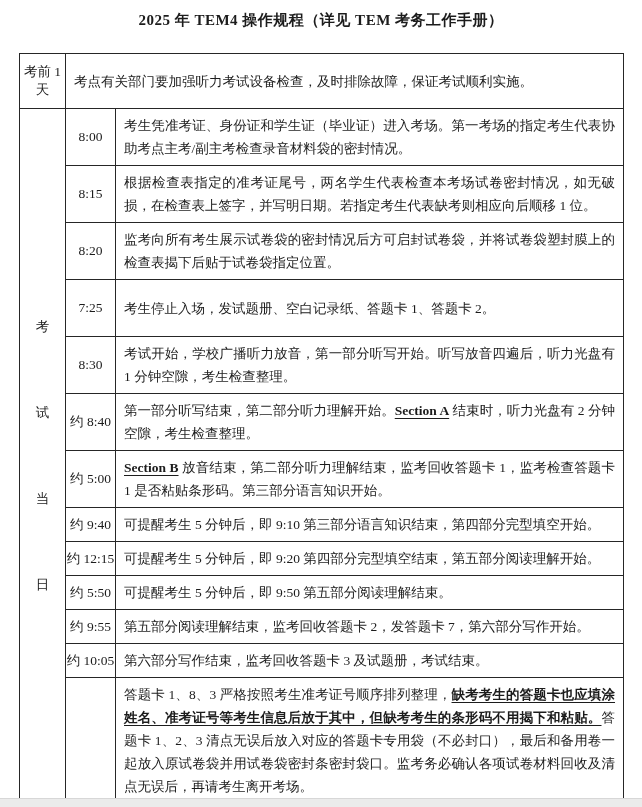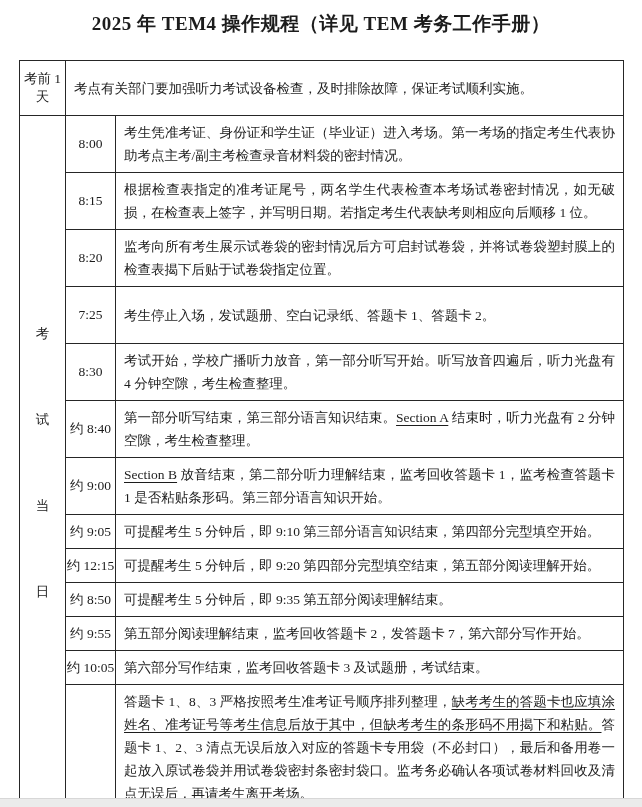--- a/index.html
+++ b/index.html
@@ -12,21 +12,21 @@
     height: 807px;
     position: relative;
     overflow: hidden;
     font-family: "Liberation Serif", "DejaVu Serif", serif;
     color: #1c1c1c;
   }
   .page-title {
     margin: 0;
     padding-top: 11px;
     text-align: center;
-    font-size: 19px;
+    font-size: 15px;
     font-weight: bold;
     letter-spacing: 0.5px;
   }
   table.doc-table {
     border-collapse: collapse;
     table-layout: fixed;
     width: 604px;
     margin: 23px 0 0 19px;
   }
   .doc-table td {
@@ -46,20 +46,21 @@
     font-family: Liberation Serif, serif;
   }
   .content-cell {
     padding: 5px 8px;
     line-height: 23px;
     text-align: justify;
   }
   .content-cell u {
     text-decoration: underline;
     text-underline-offset: 3px;
+    font-weight: bold;
   }
   
   .doc-table tr:nth-child(1) td { height: 44px; }
   .doc-table tr:nth-child(5) td { height: 46px; }
   .vert-label {
     text-align: center;
     font-size: 14px;
   }
   .vert-label .vchar {
     display: block;
@@ -114,46 +115,46 @@
       <td class="content-cell"><span>监考向所有考生展示试卷袋的密封情况后方可启封试卷袋，并将试卷袋塑封膜上的检查表揭下后贴于试卷袋指定位置。</span></td>
     </tr>
 
     <tr>
       <td class="time-cell">7:25</td>
       <td class="content-cell"><span>考生停止入场，发试题册、空白记录纸、答题卡 1、答题卡 2。</span></td>
     </tr>
 
     <tr>
       <td class="time-cell">8:30</td>
-      <td class="content-cell"><span>考试开始，学校广播听力放音，第一部分听写开始。听写放音四遍后，听力光盘有 4 分钟空隙，考生检查整理。</span></td>
+      <td class="content-cell"><span>考试开始，学校广播听力放音，第一部分听写开始。听写放音四遍后，听力光盘有 1 分钟空隙，考生检查整理。</span></td>
     </tr>
 
     <tr>
       <td class="time-cell">约 8:40</td>
-      <td class="content-cell"><span>第一部分听写结束，第三部分语言知识结束。</span><u>Section A</u><span> 结束时，听力光盘有 2 分钟空隙，考生检查整理。</span></td>
+      <td class="content-cell"><span>第一部分听写结束，第二部分听力理解开始。</span><u>Section A</u><span> 结束时，听力光盘有 2 分钟空隙，考生检查整理。</span></td>
     </tr>
 
     <tr>
-      <td class="time-cell">约 9:00</td>
+      <td class="time-cell">约 5:00</td>
       <td class="content-cell"><u>Section B</u><span> 放音结束，第二部分听力理解结束，监考回收答题卡 1，监考检查答题卡 1 是否粘贴条形码。第三部分语言知识开始。</span></td>
     </tr>
 
     <tr>
-      <td class="time-cell">约 9:05</td>
+      <td class="time-cell">约 9:40</td>
       <td class="content-cell"><span>可提醒考生 5 分钟后，即 9:10 第三部分语言知识结束，第四部分完型填空开始。</span></td>
     </tr>
 
     <tr>
       <td class="time-cell">约 12:15</td>
       <td class="content-cell"><span>可提醒考生 5 分钟后，即 9:20 第四部分完型填空结束，第五部分阅读理解开始。</span></td>
     </tr>
 
     <tr>
-      <td class="time-cell">约 8:50</td>
-      <td class="content-cell"><span>可提醒考生 5 分钟后，即 9:35 第五部分阅读理解结束。</span></td>
+      <td class="time-cell">约 5:50</td>
+      <td class="content-cell"><span>可提醒考生 5 分钟后，即 9:50 第五部分阅读理解结束。</span></td>
     </tr>
 
     <tr>
       <td class="time-cell">约 9:55</td>
       <td class="content-cell"><span>第五部分阅读理解结束，监考回收答题卡 2，发答题卡 7，第六部分写作开始。</span></td>
     </tr>
 
     <tr>
       <td class="time-cell">约 10:05</td>
       <td class="content-cell"><span>第六部分写作结束，监考回收答题卡 3 及试题册，考试结束。</span></td>

